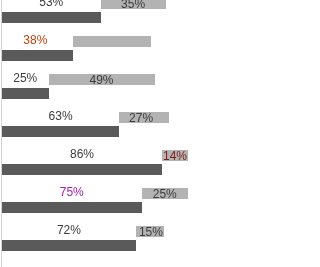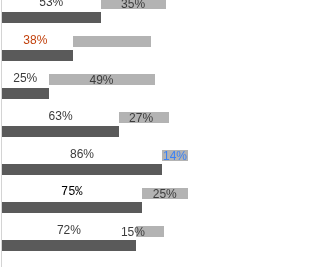--- a/index.html
+++ b/index.html
@@ -86,27 +86,27 @@
     <div class="row" style="top: 104px;">
       <div class="bar bar-dark" style="width: 117.18px; background: rgb(90, 90, 90);"></div>
       <div class="bar bar-light" style="left: 119.18px; width: 50.22px; background: rgb(179, 179, 179);"></div>
       <div class="bar-label label-dark" style="left: 2px; width: 117.18px; color: rgb(60, 60, 60);">63%</div>
       <div class="bar-label label-light" style="left: 116px; width: 50.22px; color: rgb(60, 60, 60);">27%</div>
     </div>
     <div class="row" style="top: 142px; padding-left: 47px;">
       <div class="bar bar-dark" style="width: 159.96px; background: rgb(90, 90, 90);"></div>
       <div class="bar bar-light" style="left: 161.96px; width: 26.04px; background: rgb(179, 179, 179);"></div>
       <div class="bar-label label-dark" style="left: 2px; width: 159.96px; color: rgb(60, 60, 60);">86%</div>
-      <div class="bar-label label-light" style="left: 161.96px; width: 26.04px; color: #3b82f6;">14%</div>
+      <div class="bar-label label-light" style="left: 161.96px; width: 26.04px; color: #7f1d1d;">14%</div>
     </div>
     <div class="row" style="top: 180px;">
       <div class="bar bar-dark" style="width: 139.5px; background: rgb(90, 90, 90);"></div>
       <div class="bar bar-light" style="left: 141.5px; width: 46.5px; background: rgb(179, 179, 179);"></div>
-      <div class="bar-label label-dark" style="left: 2px; width: 139.5px; color: #000000; font-family: Liberation Mono, monospace;">75%</div>
+      <div class="bar-label label-dark" style="left: 2px; width: 139.5px; color: #a21caf;">75%</div>
       <div class="bar-label label-light" style="left: 141.5px; width: 46.5px; color: rgb(60, 60, 60);">25%</div>
     </div>
     <div class="row" style="top: 218px;">
       <div class="bar bar-dark" style="width: 133.92px; background: rgb(90, 90, 90);"></div>
       <div class="bar bar-light" style="left: 135.92px; width: 27.9px; background: rgb(179, 179, 179);"></div>
       <div class="bar-label label-dark" style="left: 2px; width: 133.92px; color: rgb(60, 60, 60);">72%</div>
-      <div class="bar-label label-light" style="left: 119px; width: 27.9px; color: rgb(60, 60, 60);">15%</div>
+      <div class="bar-label label-light" style="left: 137px; width: 27.9px; color: rgb(60, 60, 60);">15%</div>
     </div>
   </div>
 
 </body></html>

